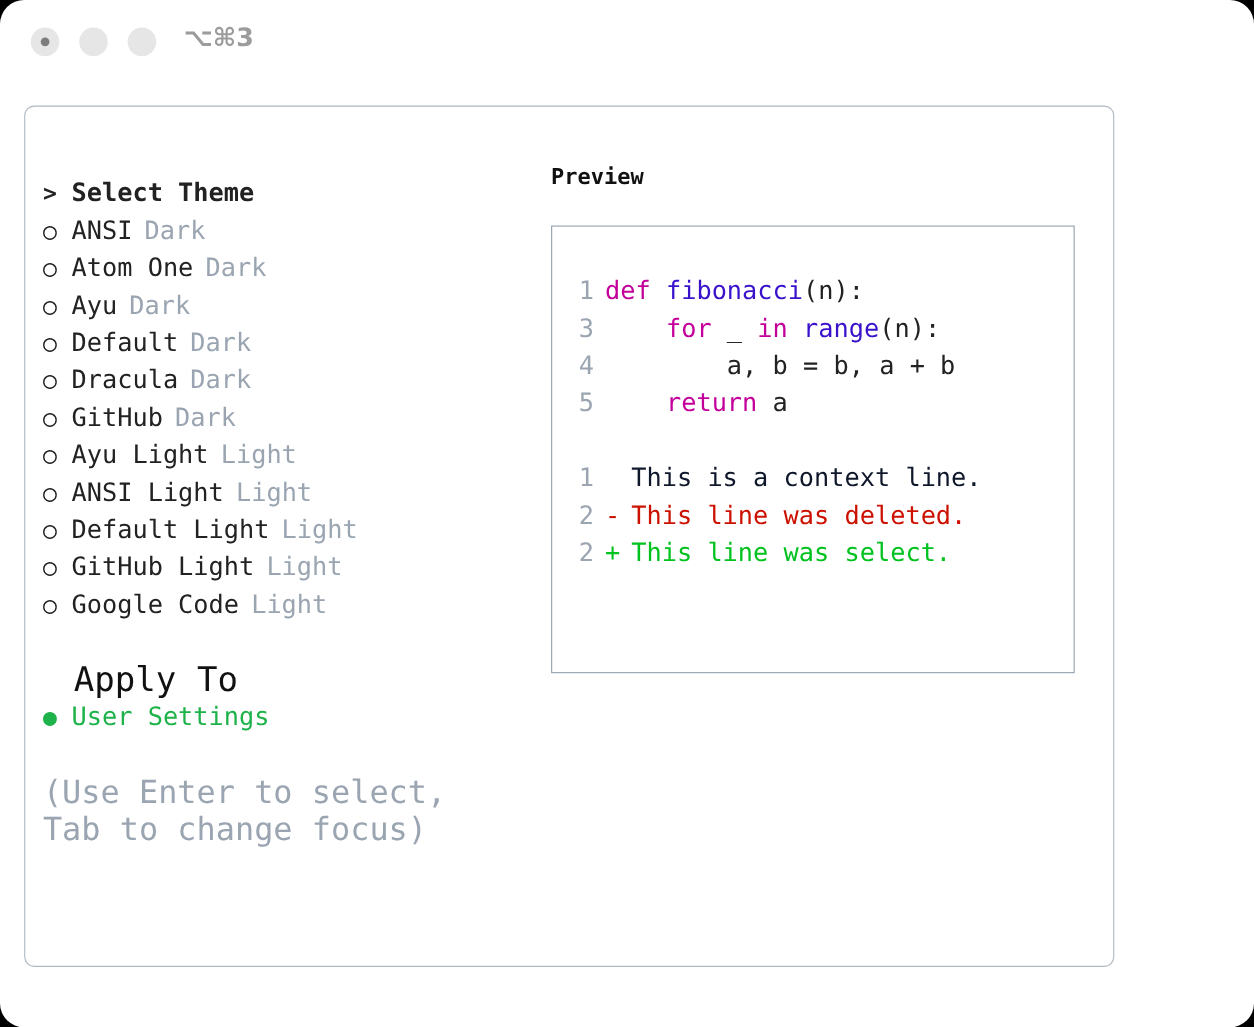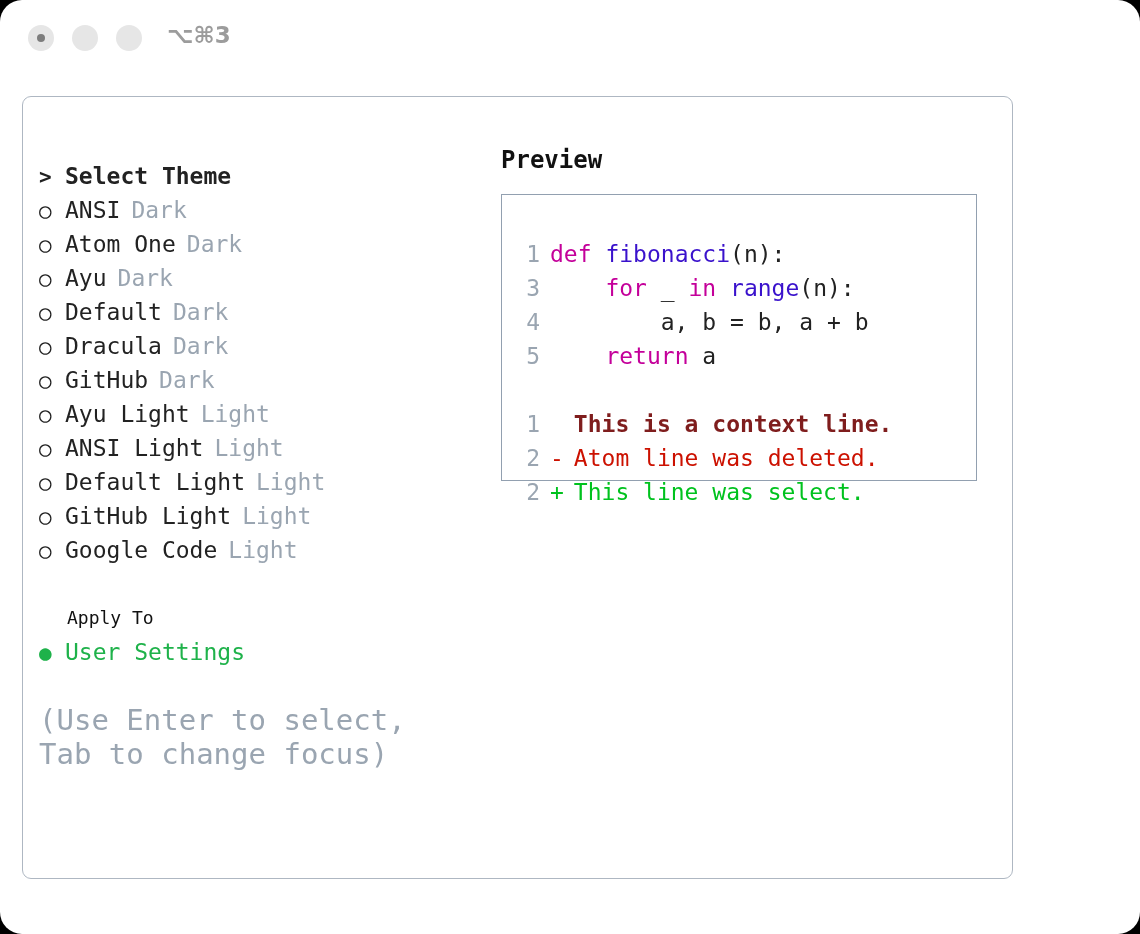--- a/index.html
+++ b/index.html
@@ -113,50 +113,50 @@
   .row.selected .marker { color: #1eb24a; }
   .row .label { color: #222222; }
   .row .kind {
     color: #9aa5b1;
     margin-left: 11px;
   }
   .spacer-row { height: 34px; }
   .group-title {
     height: 34px;
     line-height: 34px;
-    font-size: 18px;
+    font-size: 31px;
     color: #111111;
     padding-left: 28px;
     white-space: nowrap;
   }
   .hint {
     margin-top: 34px;
     font-size: 29px;
     line-height: 34px;
     color: #9aa5b1;
     width: 400px;
   }
   
   .right-col {
     position: absolute;
     left: 478px;
     top: 46px;
     width: 495px;
   }
   .preview-title {
-    font-size: 24px;
+    font-size: 20px;
     font-weight: bold;
     color: #111111;
     line-height: 34px;
     height: 34px;
   }
   .code-box {
-    margin-top: 17px;
+    margin-top: 28px;
     width: 476px;
-    height: 287px;
+    height: 407px;
     border: 1.5px solid #92a0b0;
     box-sizing: border-box;
     background: #ffffff;
     position: relative;
   }
   .code-inner {
     position: absolute;
     left: 14px;
     top: 42px;
     right: 6px;
@@ -172,21 +172,21 @@
     width: 24px;
     text-align: right;
     color: #9aa5b1;
     margin-right: 10px;
   }
   .kw   { color: #c4009a; }
   .fn   { color: #3a12cc; }
   .num  { color: #3a12cc; }
   .pl   { color: #222222; }
   .gap-line { height: 34px; }
-  .diff-ctx { color: #7f1d1d; font-weight: bold; }
+  .diff-ctx { color: #0f172a; }
   .diff-del { color: #cc1100; }
   .diff-add { color: #00c21e; }
   .sign { display: inline-block; width: 10px; }
 </style>
 </head>
 <body>
 
 <div class="app-window">
 
   <div class="titlebar">
@@ -240,21 +240,21 @@
           <div class="code-inner">
             <div id="code-lines">
                 <div class="code-line"><span class="ln">1</span><span class="kw">def</span><span class="pl"> </span><span class="fn">fibonacci</span><span class="pl">(n):</span></div>
                 <div class="code-line"><span class="ln">3</span><span class="pl">    </span><span class="kw">for</span><span class="pl"> _ </span><span class="kw">in</span><span class="pl"> </span><span class="fn">range</span><span class="pl">(n):</span></div>
                 <div class="code-line"><span class="ln">4</span><span class="pl">        a, b = b, a + b</span></div>
                 <div class="code-line"><span class="ln">5</span><span class="pl">    </span><span class="kw">return</span><span class="pl"> a</span></div>
               </div>
             <div class="gap-line"></div>
             <div id="diff-lines">
                 <div class="code-line"><span class="ln">1</span><span class="sign diff-ctx"> </span><span class="diff-ctx"> This is a context line.</span></div>
-                <div class="code-line"><span class="ln">2</span><span class="sign diff-del">-</span><span class="diff-del"> Atom line was deleted.</span></div>
+                <div class="code-line"><span class="ln">2</span><span class="sign diff-del">-</span><span class="diff-del"> This line was deleted.</span></div>
                 <div class="code-line"><span class="ln">2</span><span class="sign diff-add">+</span><span class="diff-add"> This line was select.</span></div>
               </div>
           </div>
         </div>
       </div>
 
     </div>
   </div>
 </div>
 

